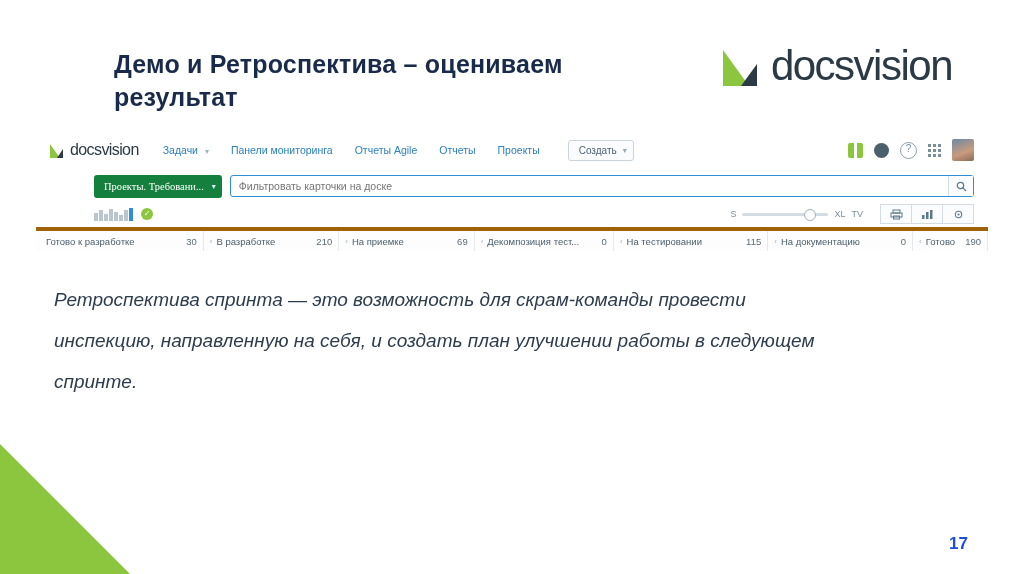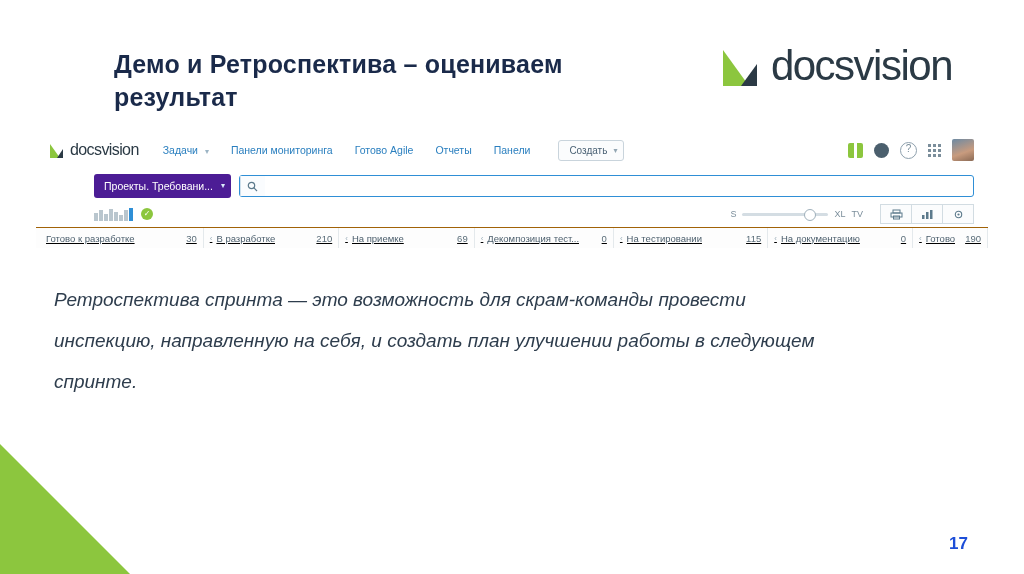--- a/index.html
+++ b/index.html
@@ -202,28 +202,29 @@
 
   
   .filter-row {
     display: flex;
     align-items: center;
     padding: 0 14px 0 58px;
     height: 30px;
     background: #ffffff;
   }
   .board-select {
-    background: #4c1d95;
+    background: #15803d;
     color: #ffffff;
     font-size: 10.5px;
     padding: 6px 18px 6px 10px;
     border-radius: 3px;
     position: relative;
     white-space: nowrap;
     cursor: pointer;
+    font-family: Liberation Serif, serif;
   }
   .board-select .caret {
     position: absolute; right: 6px; top: 7px; font-size: 8px; color: #d9ecfa;
   }
   .search-wrap {
     flex: 1;
     display: flex;
     align-items: center;
     margin-left: 8px;
     border: 1px solid #2f8fd6;
@@ -304,23 +305,22 @@
     display: flex; align-items: center; justify-content: center;
     margin-left: -1px;
     cursor: pointer;
   }
 
   
   .columns-row {
     display: flex;
     align-items: stretch;
     height: 20px;
-    border-top: 1px solid #a16207;
+    border-top: 4px solid #a16207;
     background: #fdfdfd;
-    text-decoration: underline;
   }
   .col {
     display: flex;
     align-items: center;
     border-right: 1px solid #e4e9ec;
     font-size: 9.5px;
     color: #4a5d6b;
     padding: 0 6px;
     white-space: nowrap;
     position: relative;
@@ -377,23 +377,23 @@
         <span class="tri-dark"></span>
       </span>
       <span class="word">docsvision</span>
     </div>
 
     <div class="nav-item">
       <span>Задачи</span>
       <span class="caret">▾</span>
     </div>
     <div class="nav-item">Панели мониторинга</div>
-    <div class="nav-item">Готово Agile</div>
+    <div class="nav-item">Отчеты Agile</div>
     <div class="nav-item">Отчеты</div>
-    <div class="nav-item">Панели</div>
+    <div class="nav-item">Проекты</div>
 
     <div class="create-btn">
       <span>Создать</span>
       <span class="caret">▾</span>
     </div>
 
     <div class="topbar-right">
       <span class="ic ic-gift"></span>
       <span class="ic ic-circle"></span>
       <span class="ic ic-circle help">?</span>
@@ -411,20 +411,21 @@
       <span class="avatar"></span>
     </div>
   </div>
 
   <div class="filter-row">
     <div class="board-select">
       <span>Проекты. Требовани...</span>
       <span class="caret">▾</span>
     </div>
     <div class="search-wrap">
+      <input type="text" value="" placeholder="Фильтровать карточки на доске" style="">
       <span class="search-btn">
         <svg width="11" height="11" viewBox="0 0 11 11">
           <circle cx="4.5" cy="4.5" r="3.2" fill="none" stroke="#5c7a8c" stroke-width="1.2"></circle>
           <line x1="6.9" y1="6.9" x2="10" y2="10" stroke="#5c7a8c" stroke-width="1.2"></line>
         </svg>
       </span>
     </div>
   </div>
 
   <div class="info-row">

